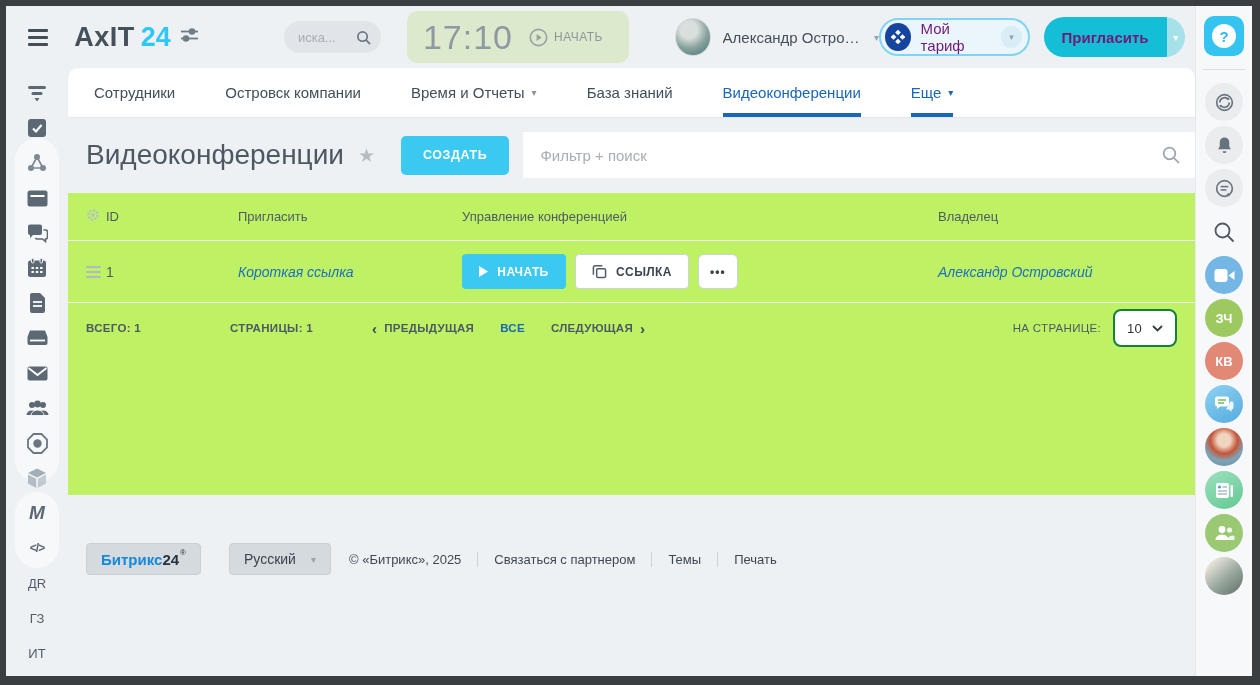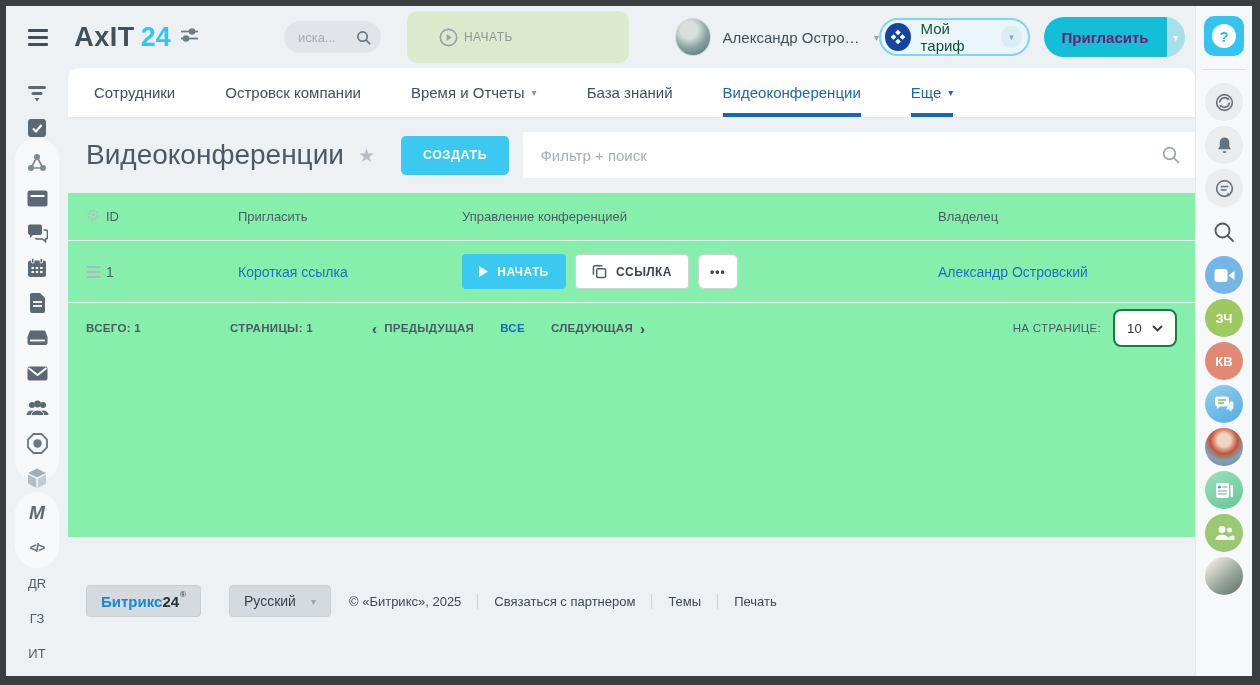--- a/index.html
+++ b/index.html
@@ -19,21 +19,21 @@
   .top-search input { border:none; background:transparent; outline:none; width:58px; font-size:13px; color:#79848c; font-family:inherit; }
   .timer { margin-left:26px; width:238px; height:52px; background:#dde9cc; border-radius:10px; display:flex; align-items:center; padding:0 16px; }
   .timer .time { font-size:34px; font-weight:300; color:#8e99a1; letter-spacing:1px; }
   .timer .start { display:flex; align-items:center; margin-left:16px; cursor:pointer; }
   .timer .start .lbl { font-size:12px; color:#8d979e; letter-spacing:.5px; margin-left:6px; }
   .avatar { width:38px; height:38px; border-radius:50%; margin-left:46px; background:radial-gradient(circle at 38% 30%, #d9dfdc 0 26%, #8aa49f 55%, #40707a 100%); border:1px solid #d4dadd; cursor:pointer; }
   .user-name { margin-left:12px; font-size:15px; color:#454f59; max-width:165px; white-space:nowrap; overflow:hidden; text-overflow:ellipsis; cursor:pointer; }
   .chev { font-size:10px; color:#9aa4ab; margin-left:7px; }
   .tariff { margin-left:auto; height:38px; border:2px solid #7fd4f2; background:#eaf6fc; border-radius:20px; display:flex; align-items:center; padding:0 6px 0 4px; cursor:pointer; }
   .tariff .b24 { width:28px; height:28px; border-radius:50%; background:#15459c; display:flex; align-items:center; justify-content:center; }
-  .tariff .lbl { font-size:15px; color:#14532d; margin:0 10px; }
+  .tariff .lbl { font-size:15px; color:#701a75; margin:0 10px; }
   .tariff .chev-c { width:22px; height:22px; border-radius:50%; background:#d9edf6; display:flex; align-items:center; justify-content:center; font-size:9px; color:#8fa3ad; }
   .invite { margin-left:14px; height:40px; border-radius:20px; overflow:hidden; display:flex; cursor:pointer; }
   .invite .seg1 { background:#14bed6; color:#701a75; font-size:15px; font-weight:700; display:flex; align-items:center; padding:0 18px; }
   .invite .seg2 { width:30px; background:#a6e1ea; color:#fff; font-size:10px; display:flex; align-items:center; justify-content:center; }
 
   
   .left-rail { position:absolute; left:0; top:62px; width:62px; bottom:0; }
   .rail-hi { position:absolute; left:9px; width:44px; background:rgba(250,251,252,.7); border-radius:22px; }
   .hi1 { top:70px; height:344px; } .hi2 { top:424px; height:76px; }
   .left-rail .items { position:relative; z-index:1; display:flex; flex-direction:column; align-items:center; gap:13px; padding-top:14px; }
@@ -70,29 +70,29 @@
 
   .title-row { height:76px; display:flex; align-items:center; padding-left:18px; }
   .page-title { font-size:28px; font-weight:300; color:#4e5863; }
   .star { font-size:19px; color:#b6bdc4; margin-left:14px; cursor:pointer; }
   .create-btn { margin-left:26px; height:39px; border:none; background:#3bc8f1; color:#fff; font-size:12.5px; font-weight:700; letter-spacing:.6px; border-radius:5px; padding:0 22px; cursor:pointer; font-family:inherit; }
   .filter-wrap { flex:1; margin-left:14px; position:relative; }
   .filter-wrap input { width:100%; height:46px; border:none; background:#fff; border-radius:2px; padding:0 44px 0 17px; font-size:15px; color:#333; outline:none; font-family:inherit; }
   .filter-wrap input::placeholder, .top-search input::placeholder { color:#a6aeb6; }
   .filter-mag { position:absolute; right:15px; top:14px; }
 
-  .card { background:#86efac; height:344px; }
+  .card { background:#bef264; height:302px; }
   .grid-row { display:grid; grid-template-columns:20px 132px 224px 476px 1fr; align-items:center; padding-left:18px; }
   .thead { height:48px; border-bottom:1px solid #edf1f3; }
   .th { font-size:13px; color:#4f5a64; }
   .trow { height:62px; border-bottom:1px solid #edf1f3; }
   .drag { width:15px; cursor:grab; }
   .drag span { display:block; height:2px; background:#b2bac1; margin:3px 0; border-radius:1px; }
   .cell-id { font-size:14px; color:#4f5a64; }
-  a.lnk { font-size:14px; color:#1e6ec2; text-decoration:none; cursor:pointer; }
+  a.lnk { font-size:14px; color:#1e6ec2; text-decoration:none; cursor:pointer;font-style:italic; }
   .btn-group { display:flex; align-items:center; gap:9px; }
   .start-btn { height:35px; width:104px; border:none; border-radius:4px; background:#3bc8f1; color:#fff; font-size:12px; font-weight:700; letter-spacing:.4px; display:flex; align-items:center; justify-content:center; gap:9px; cursor:pointer; font-family:inherit; }
   .link-btn { height:35px; border:1px solid #ccd3d9; border-radius:4px; background:#fff; color:#39444e; font-size:12px; font-weight:700; letter-spacing:.4px; display:flex; align-items:center; padding:0 16px; gap:9px; cursor:pointer; font-family:inherit; }
   .more-btn { height:35px; width:40px; border:1px solid #ccd3d9; border-radius:6px; background:#fff; color:#39444e; font-size:12px; font-weight:700; letter-spacing:1px; cursor:pointer; font-family:inherit; }
 
   .pag { height:50px; display:flex; align-items:center; padding:0 18px; font-size:11.5px; color:#4d5965; letter-spacing:.3px; }
   .pag b { font-weight:700; }
   .pag .total { width:144px; }
   .pag .pages { width:80px; }
   .pag .nav-lnk { display:flex; align-items:center; gap:7px; cursor:pointer; font-weight:700; }
@@ -140,20 +140,21 @@
         </svg>
     </span>
     <div class="top-search">
       <input placeholder="иска..." style="">
       <svg width="15" height="15" viewBox="0 0 16 16">
           <circle cx="7" cy="7" r="5" fill="none" stroke="#6c7680" stroke-width="1.8"></circle>
           <line x1="10.6" y1="10.6" x2="15" y2="15" stroke="#6c7680" stroke-width="1.8"></line>
         </svg>
     </div>
     <div class="timer">
+      <span class="time">17:10</span>
       <span class="start">
         <svg width="19" height="19" viewBox="0 0 20 20">
             <circle cx="10" cy="10" r="8.6" fill="none" stroke="#97a1a8" stroke-width="1.7"></circle>
             <path d="M8 6.4 L13.4 10 L8 13.6 Z" fill="#97a1a8"></path>
           </svg>
         <span class="lbl">НАЧАТЬ</span>
       </span>
     </div>
     <div class="avatar"></div>
     <span class="user-name">Александр Островск...</span>

